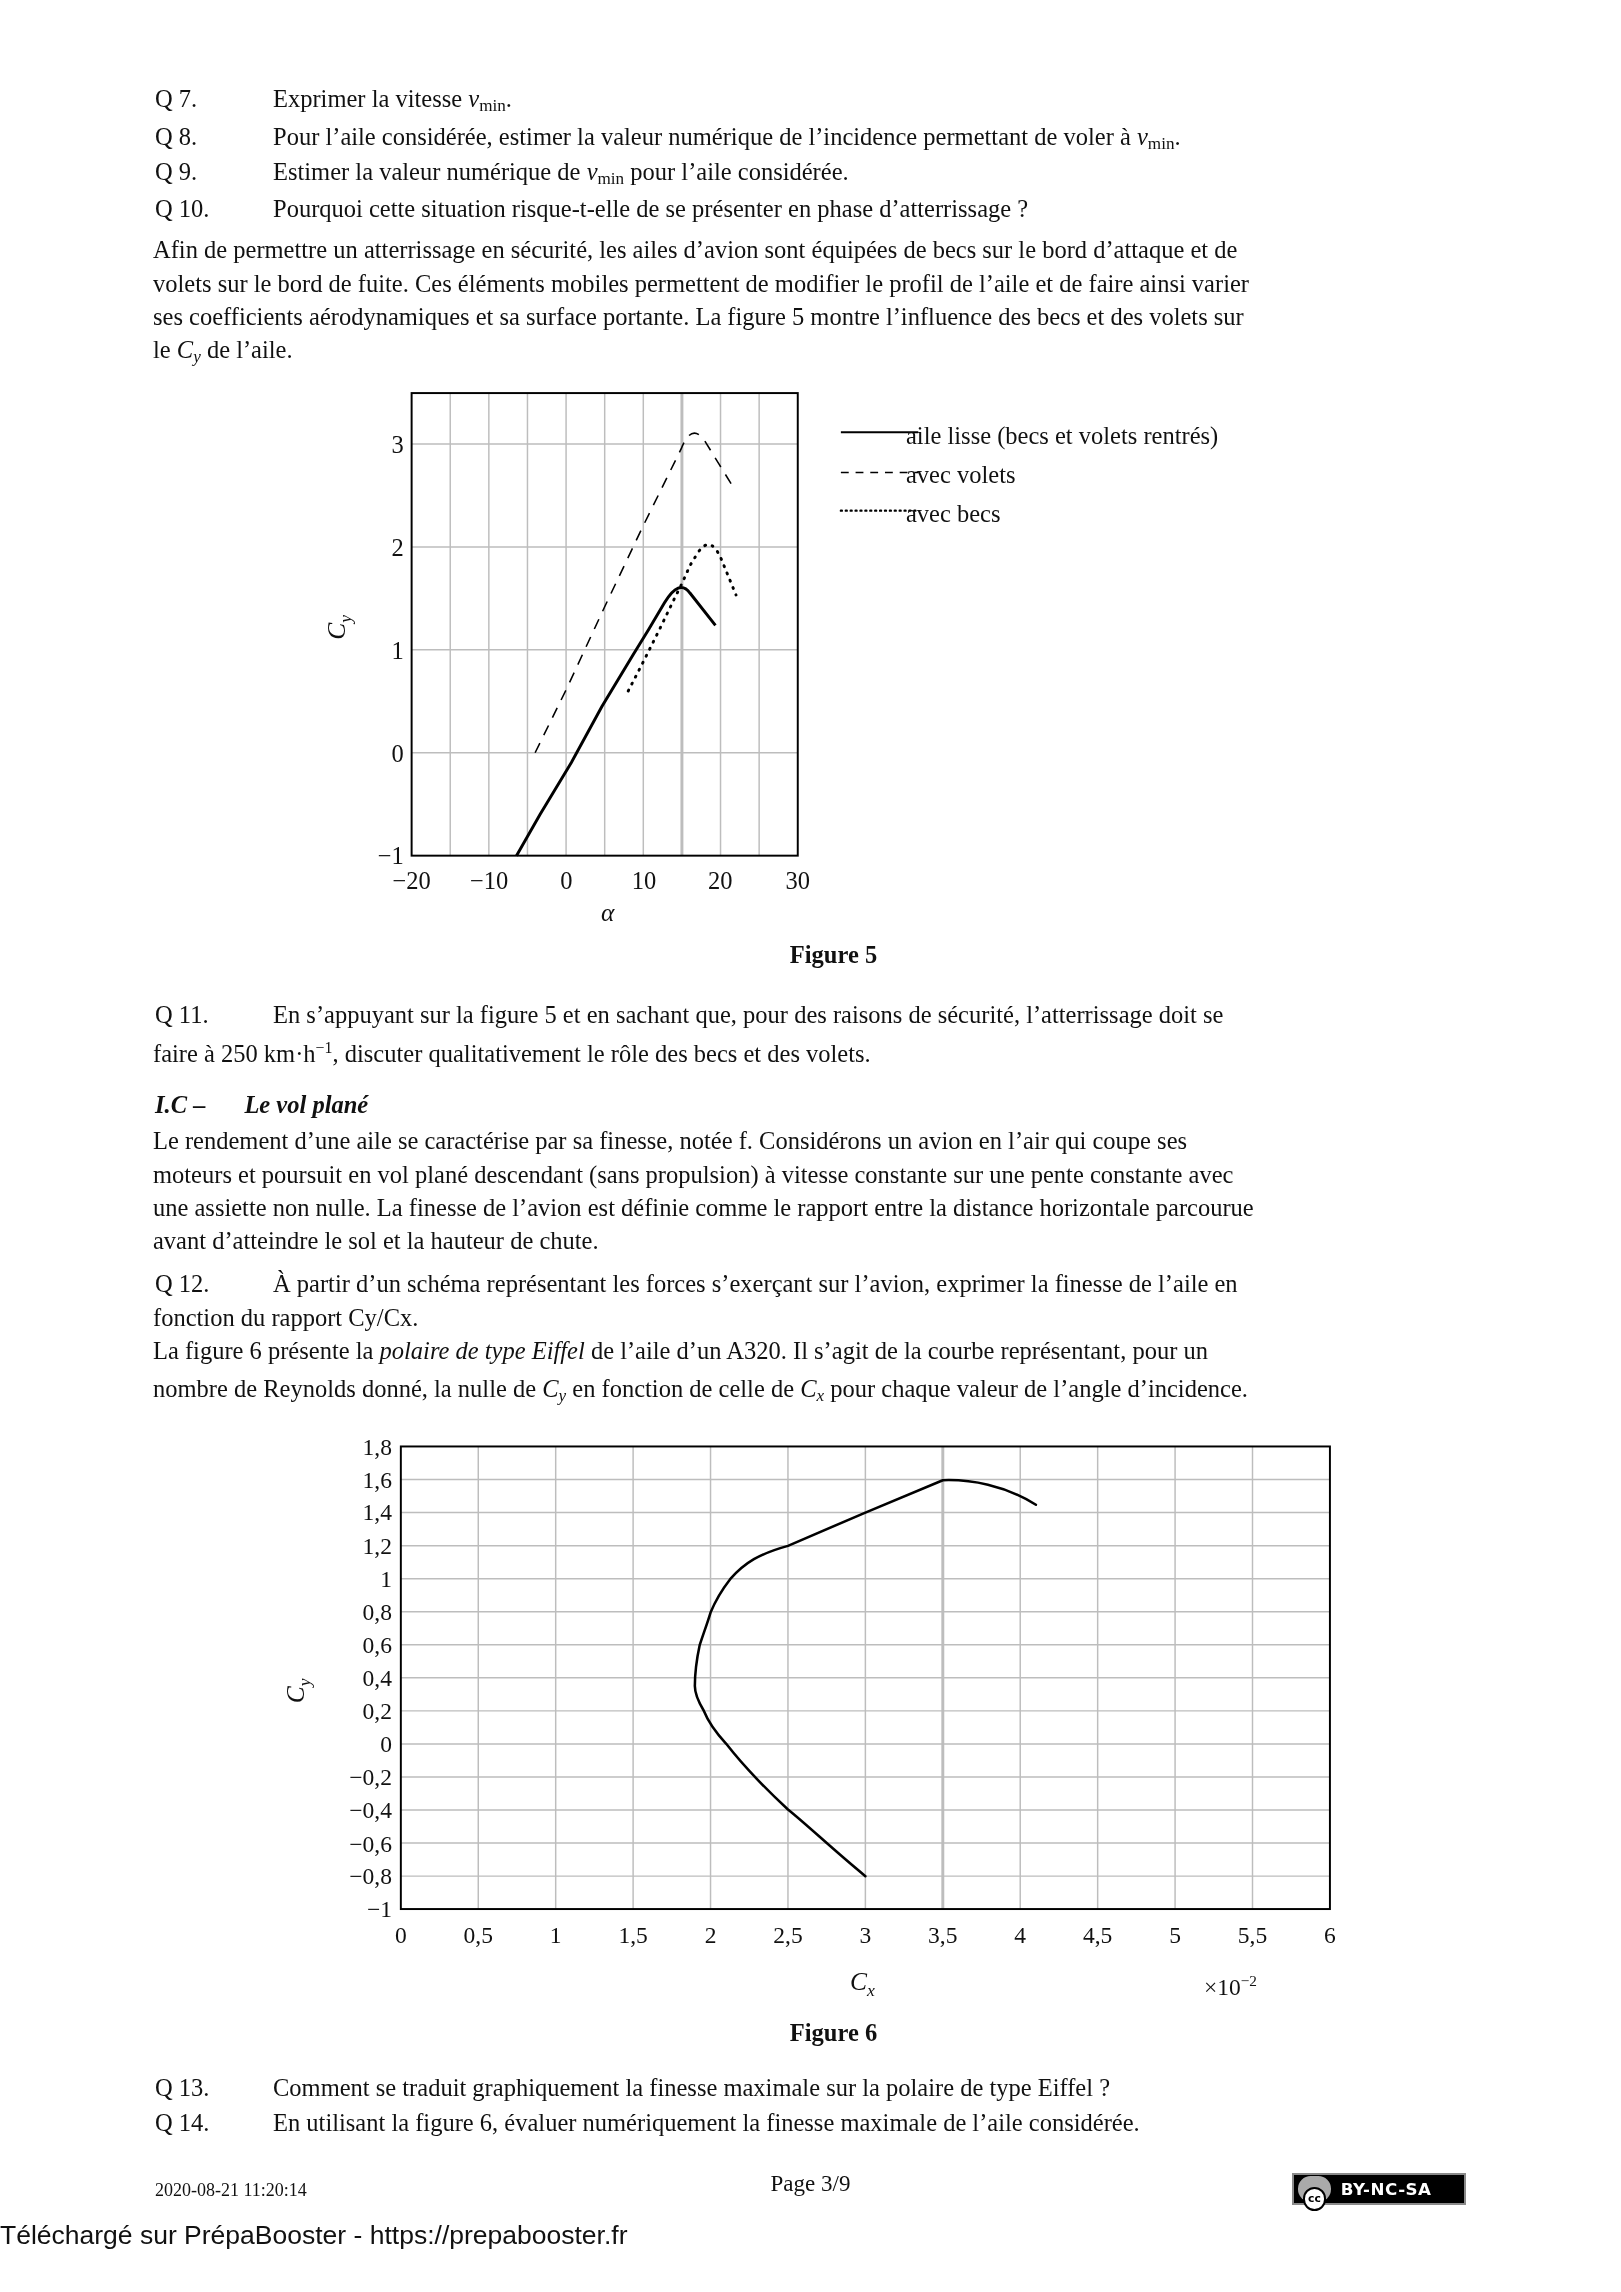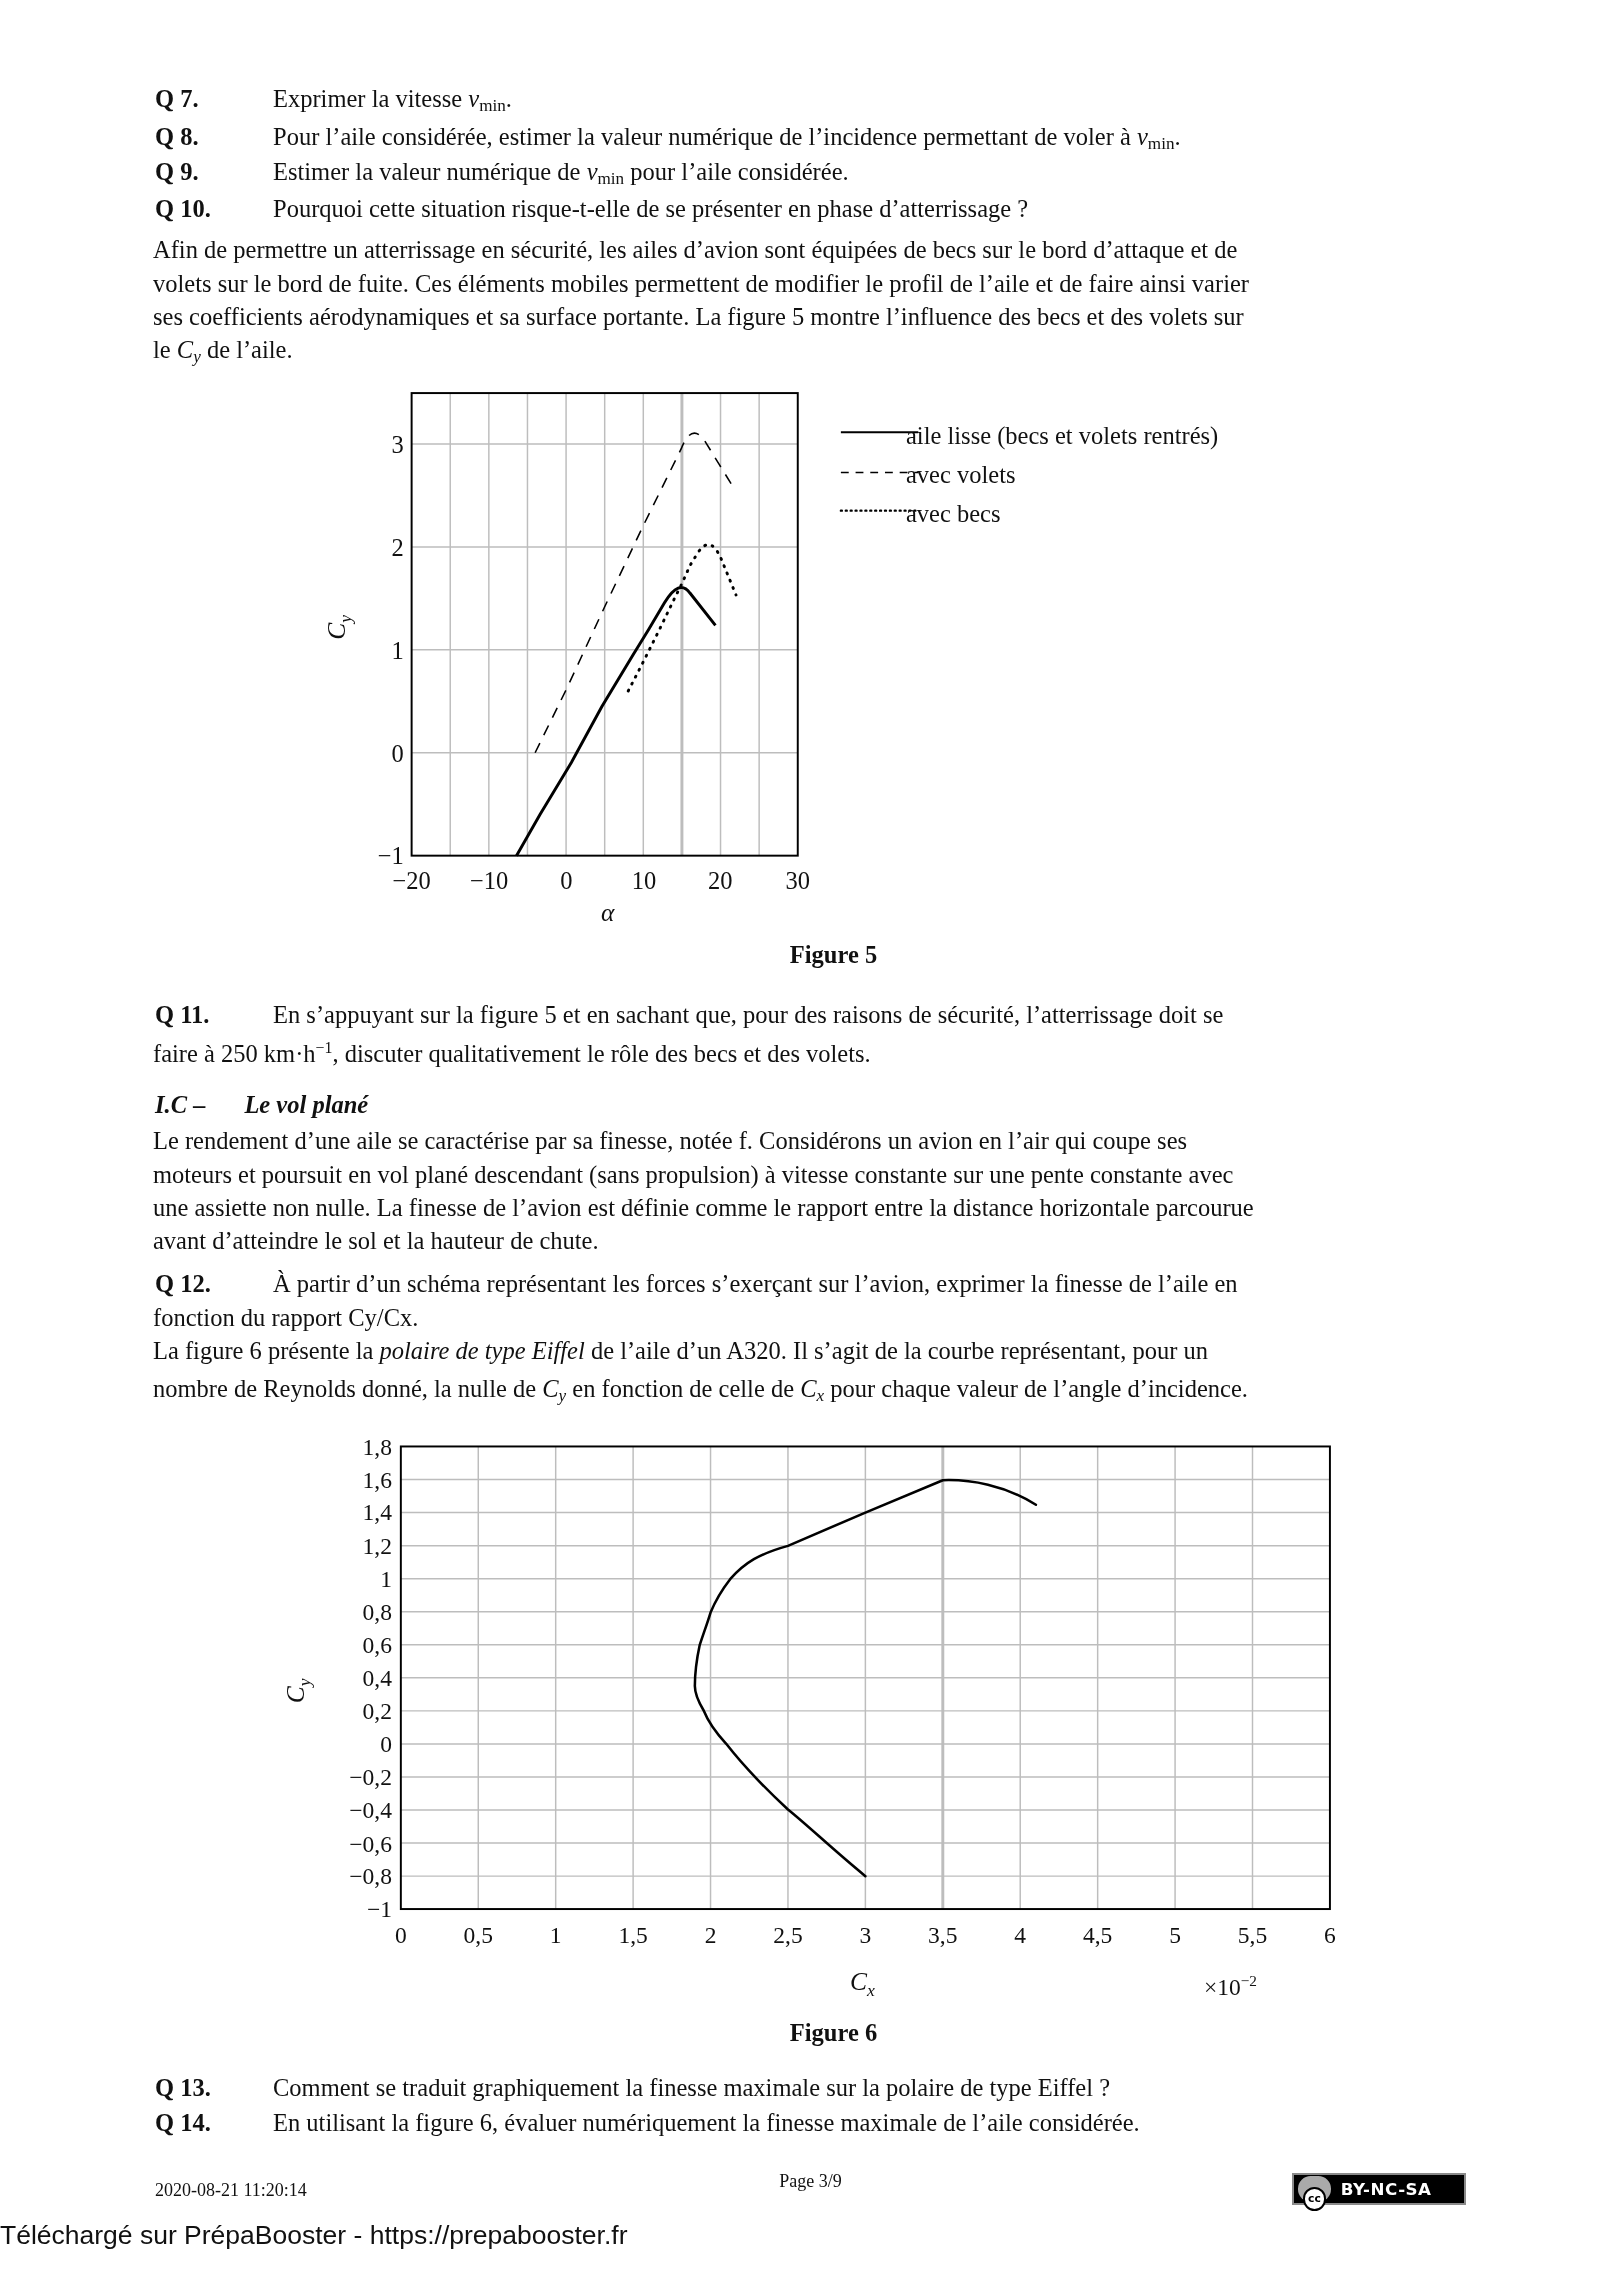--- a/index.html
+++ b/index.html
@@ -1,29 +1,29 @@
 <!DOCTYPE html>
 <html><head>
 <meta charset="utf-8">
 <style>
   html, body { margin: 0; padding: 0; background: #ffffff; }
   body { width: 1621px; height: 2293px; position: relative; overflow: hidden;
          font-family: "Liberation Serif", "DejaVu Serif", serif; color: #111; }
   .line { position: absolute; left: 153px; font-size: 24.5px; line-height: 33px; white-space: nowrap; }
   .q { position: absolute; left: 155px; font-size: 24.5px; line-height: 33px; white-space: nowrap; }
-  .q .num { font-weight: bold; display: inline-block; width: 118px; }
+  .q .num { font-weight: normal; display: inline-block; width: 118px; }
   i.m { font-style: italic; }
   sub { font-size: 70%; vertical-align: -3.9px; }
   sup { font-size: 65%; }
   .caption { position: absolute; left: 0; width: 1621px; text-align: center; font-weight: bold; font-size: 24.5px; margin-left: 23px; }
   .section { position: absolute; left: 155px; font-size: 24.5px; font-weight: bold; font-style: italic; }
   .section .sp { display: inline-block; width: 39px; }
   svg text { font-family: "Liberation Serif", "DejaVu Serif", serif; fill: #111; }
   .footer-date { position: absolute; left: 155px; top: 2180px; font-size: 18px; }
-  .footer-page { position: absolute; left: 0; width: 1621px; top: 2171px; text-align: center; font-size: 18px; }
+  .footer-page { position: absolute; left: 0; width: 1621px; top: 2171px; text-align: center; font-size: 23px; }
   .cc-badge { position: absolute; left: 1292px; top: 2173px; width: 174px; height: 32px; background: #000;
               border: 2px solid #8a8a8a; box-sizing: border-box; display: flex; align-items: center; }
   .cc-circle { width: 33px; height: 25.5px; margin-left: 3.9px; background: #aaa; border-radius: 12.7px;
                display:flex; align-items:center; justify-content:center; }
   .cc-circle span { display:inline-block; width: 23.5px; height: 23.5px; border-radius: 50%; background:#fff; border:2px solid #000;
                box-sizing:border-box; font: bold 10.8px "DejaVu Sans", sans-serif; color:#000; text-align:center; line-height:19.6px;margin-top:20px; }
   .cc-text { color: #fff; font: bold 16.7px "DejaVu Sans", sans-serif; margin-left: 9.8px; letter-spacing: 0.5px; }
   .download { position: absolute; left: 0; width: 1621px; top: 2220px; text-align: left;
               font-family: "Liberation Sans", "DejaVu Sans", sans-serif; font-size: 26.5px; }
 </style>

